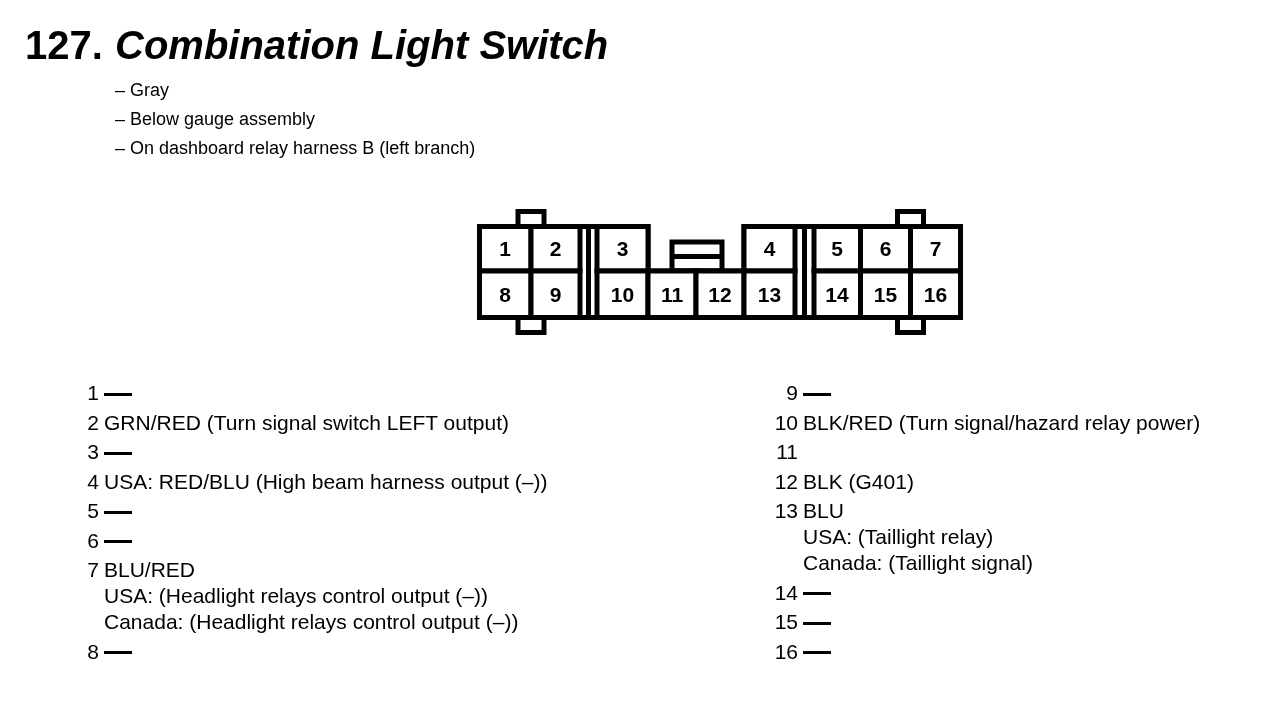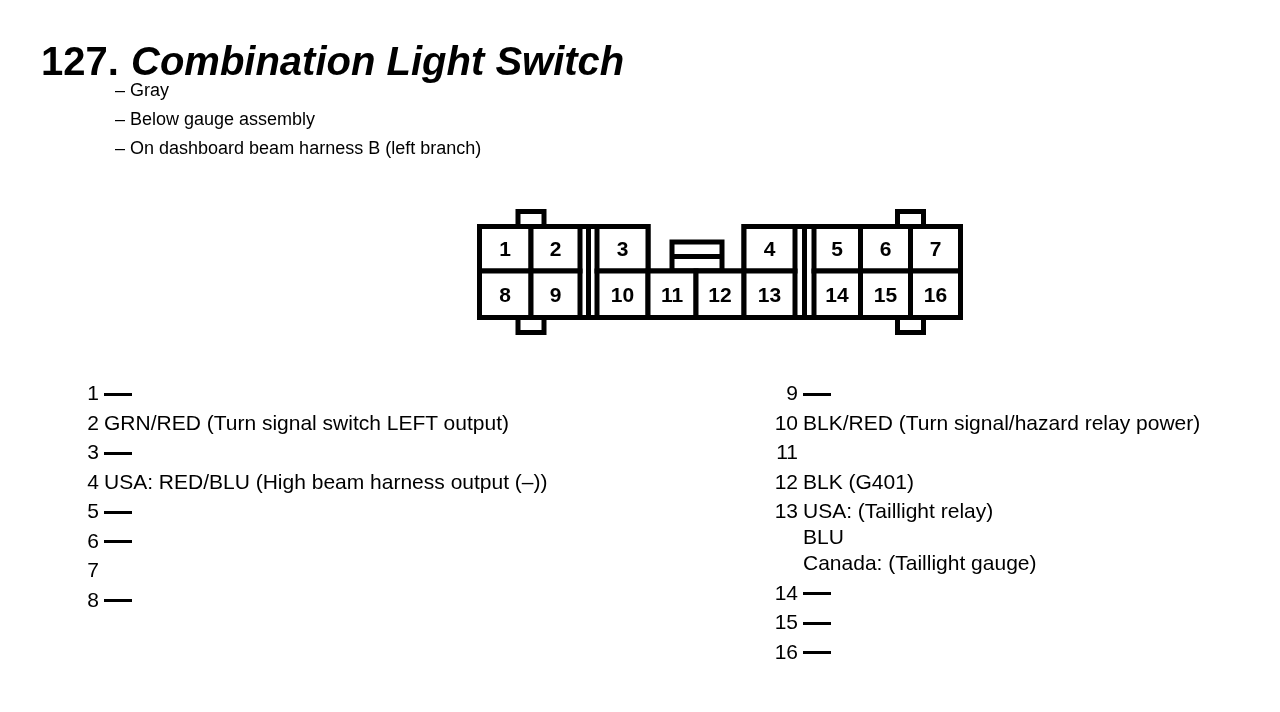--- a/index.html
+++ b/index.html
@@ -9,21 +9,21 @@
     color: #000000;
     font-family: "Liberation Sans", sans-serif;
     overflow: hidden;
   }
   .page { position: relative; width: 1280px; height: 712px; background: #ffffff; }
 
   
   .sec-num, .sec-title {
     position: absolute; top: 24px;
     font-size: 40px; font-weight: bold; line-height: 42px;
-    margin: 16px; white-space: nowrap;
+    margin: 0; white-space: nowrap;
   }
   .sec-num { left: 25px; }
   .sec-title { left: 115px; font-style: italic; }
 
   .bullets {
     position: absolute; left: 115px; top: 76px;
     font-size: 18px; line-height: 29px; white-space: nowrap;
   }
 
   
@@ -51,21 +51,21 @@
 <body>
 
 <div class="page">
 
   <span class="sec-num">127.</span>
   <h1 class="sec-title">Combination Light Switch</h1>
 
   <div class="bullets">
     <div class="bullet">– Gray</div>
     <div class="bullet">– Below gauge assembly</div>
-    <div class="bullet">– On dashboard beam harness B (left branch)</div>
+    <div class="bullet">– On dashboard relay harness B (left branch)</div>
   </div>
 
   <svg class="connector" viewBox="0 0 486 126" xmlns="http://www.w3.org/2000/svg">
     <g stroke="#000000" fill="#ffffff" stroke-width="5">
 
       <rect x="41" y="2.5" width="26" height="15"></rect>
       <rect x="41" y="108.5" width="26" height="15"></rect>
       <rect x="420.5" y="2.5" width="26" height="15"></rect>
       <rect x="420.5" y="108.5" width="26" height="15"></rect>
 
@@ -147,20 +147,25 @@
         </div>
       </div>
       <div class="entry">
         <div class="num">6</div>
         <div class="lines">
           <div class="line"><span class="dash"></span></div>
         </div>
       </div>
       <div class="entry">
         <div class="num">7</div>
+        <div class="lines">
+          <div class="line">BLU/RED</div>
+          <div class="line">USA: (Headlight relays control output (–))</div>
+          <div class="line">Canada: (Headlight relays control output (–))</div>
+        </div>
       </div>
       <div class="entry">
         <div class="num">8</div>
         <div class="lines">
           <div class="line"><span class="dash"></span></div>
         </div>
       </div>
     </div>
   <div class="col col-right">
       <div class="entry">
@@ -180,23 +185,23 @@
       </div>
       <div class="entry">
         <div class="num">12</div>
         <div class="lines">
           <div class="line">BLK (G401)</div>
         </div>
       </div>
       <div class="entry">
         <div class="num">13</div>
         <div class="lines">
+          <div class="line">BLU</div>
           <div class="line">USA: (Taillight relay)</div>
-          <div class="line">BLU</div>
-          <div class="line">Canada: (Taillight gauge)</div>
+          <div class="line">Canada: (Taillight signal)</div>
         </div>
       </div>
       <div class="entry">
         <div class="num">14</div>
         <div class="lines">
           <div class="line"><span class="dash"></span></div>
         </div>
       </div>
       <div class="entry">
         <div class="num">15</div>

